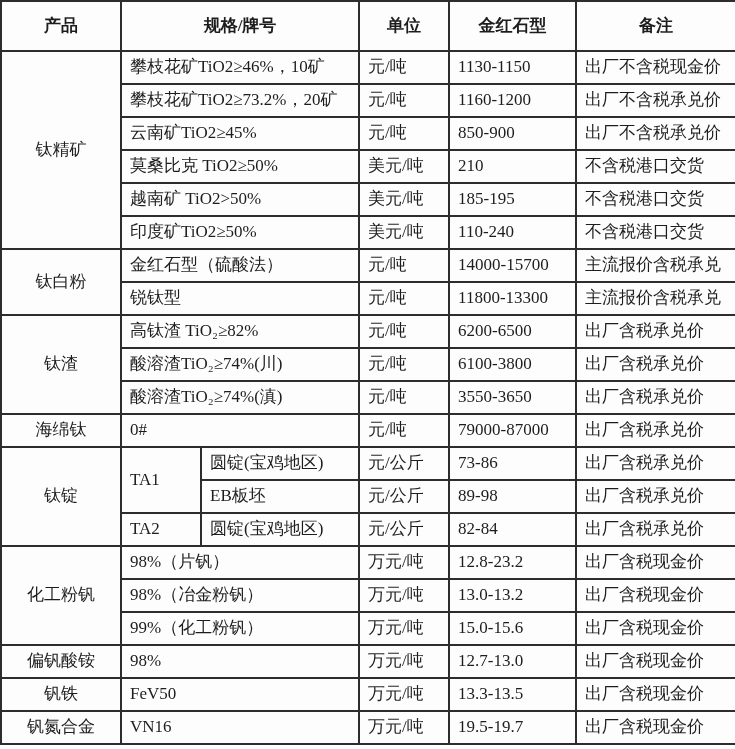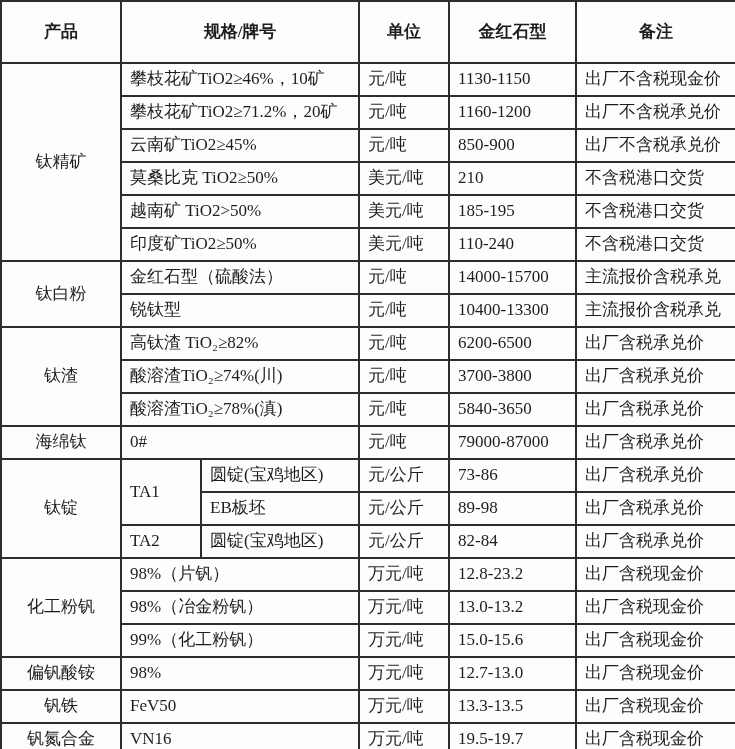--- a/index.html
+++ b/index.html
@@ -25,21 +25,21 @@
     line-height: 1.1;
     padding: 0 8px;
     white-space: nowrap;
     overflow: hidden;
     vertical-align: middle;
   }
   .price-table th {
     height: 28px;
     font-weight: bold;
     text-align: center;
-    padding: 16px 2px;
+    padding: 10px 2px;
   }
   .price-table td {
     height: 31px;
     text-align: left;
   }
   .price-table td.product {
     text-align: center;
     padding: 0 2px;
   }
 </style>
@@ -66,21 +66,21 @@
   </thead>
   <tbody id="tbody">
       <tr>
         <td class="product" rowspan="6">钛精矿</td>
         <td colspan="2">攀枝花矿TiO2≥46%，10矿</td>
         <td>元/吨</td>
         <td>1130-1150</td>
         <td>出厂不含税现金价</td>
       </tr>
       <tr>
-        <td colspan="2">攀枝花矿TiO2≥71.2%，20矿</td>
+        <td colspan="2">攀枝花矿TiO2≥73.2%，20矿</td>
         <td>元/吨</td>
         <td>1160-1200</td>
         <td>出厂不含税承兑价</td>
       </tr>
       <tr>
         <td colspan="2">云南矿TiO2≥45%</td>
         <td>元/吨</td>
         <td>850-900</td>
         <td>出厂不含税承兑价</td>
       </tr>
@@ -105,40 +105,40 @@
       <tr>
         <td class="product" rowspan="2">钛白粉</td>
         <td colspan="2">金红石型（硫酸法）</td>
         <td>元/吨</td>
         <td>14000-15700</td>
         <td>主流报价含税承兑</td>
       </tr>
       <tr>
         <td colspan="2">锐钛型</td>
         <td>元/吨</td>
-        <td>10400-13300</td>
+        <td>11800-13300</td>
         <td>主流报价含税承兑</td>
       </tr>
       <tr>
         <td class="product" rowspan="3">钛渣</td>
         <td colspan="2">高钛渣 TiO₂≥82%</td>
         <td>元/吨</td>
         <td>6200-6500</td>
         <td>出厂含税承兑价</td>
       </tr>
       <tr>
         <td colspan="2">酸溶渣TiO₂≥74%(川)</td>
         <td>元/吨</td>
-        <td>3700-3800</td>
-        <td>出厂含税承兑价</td>
-      </tr>
-      <tr>
-        <td colspan="2">酸溶渣TiO₂≥78%(滇)</td>
-        <td>元/吨</td>
-        <td>5840-3650</td>
+        <td>6100-3800</td>
+        <td>出厂含税承兑价</td>
+      </tr>
+      <tr>
+        <td colspan="2">酸溶渣TiO₂≥74%(滇)</td>
+        <td>元/吨</td>
+        <td>3550-3650</td>
         <td>出厂含税承兑价</td>
       </tr>
       <tr>
         <td class="product" rowspan="1">海绵钛</td>
         <td colspan="2">0#</td>
         <td>元/吨</td>
         <td>79000-87000</td>
         <td>出厂含税承兑价</td>
       </tr>
       <tr>

